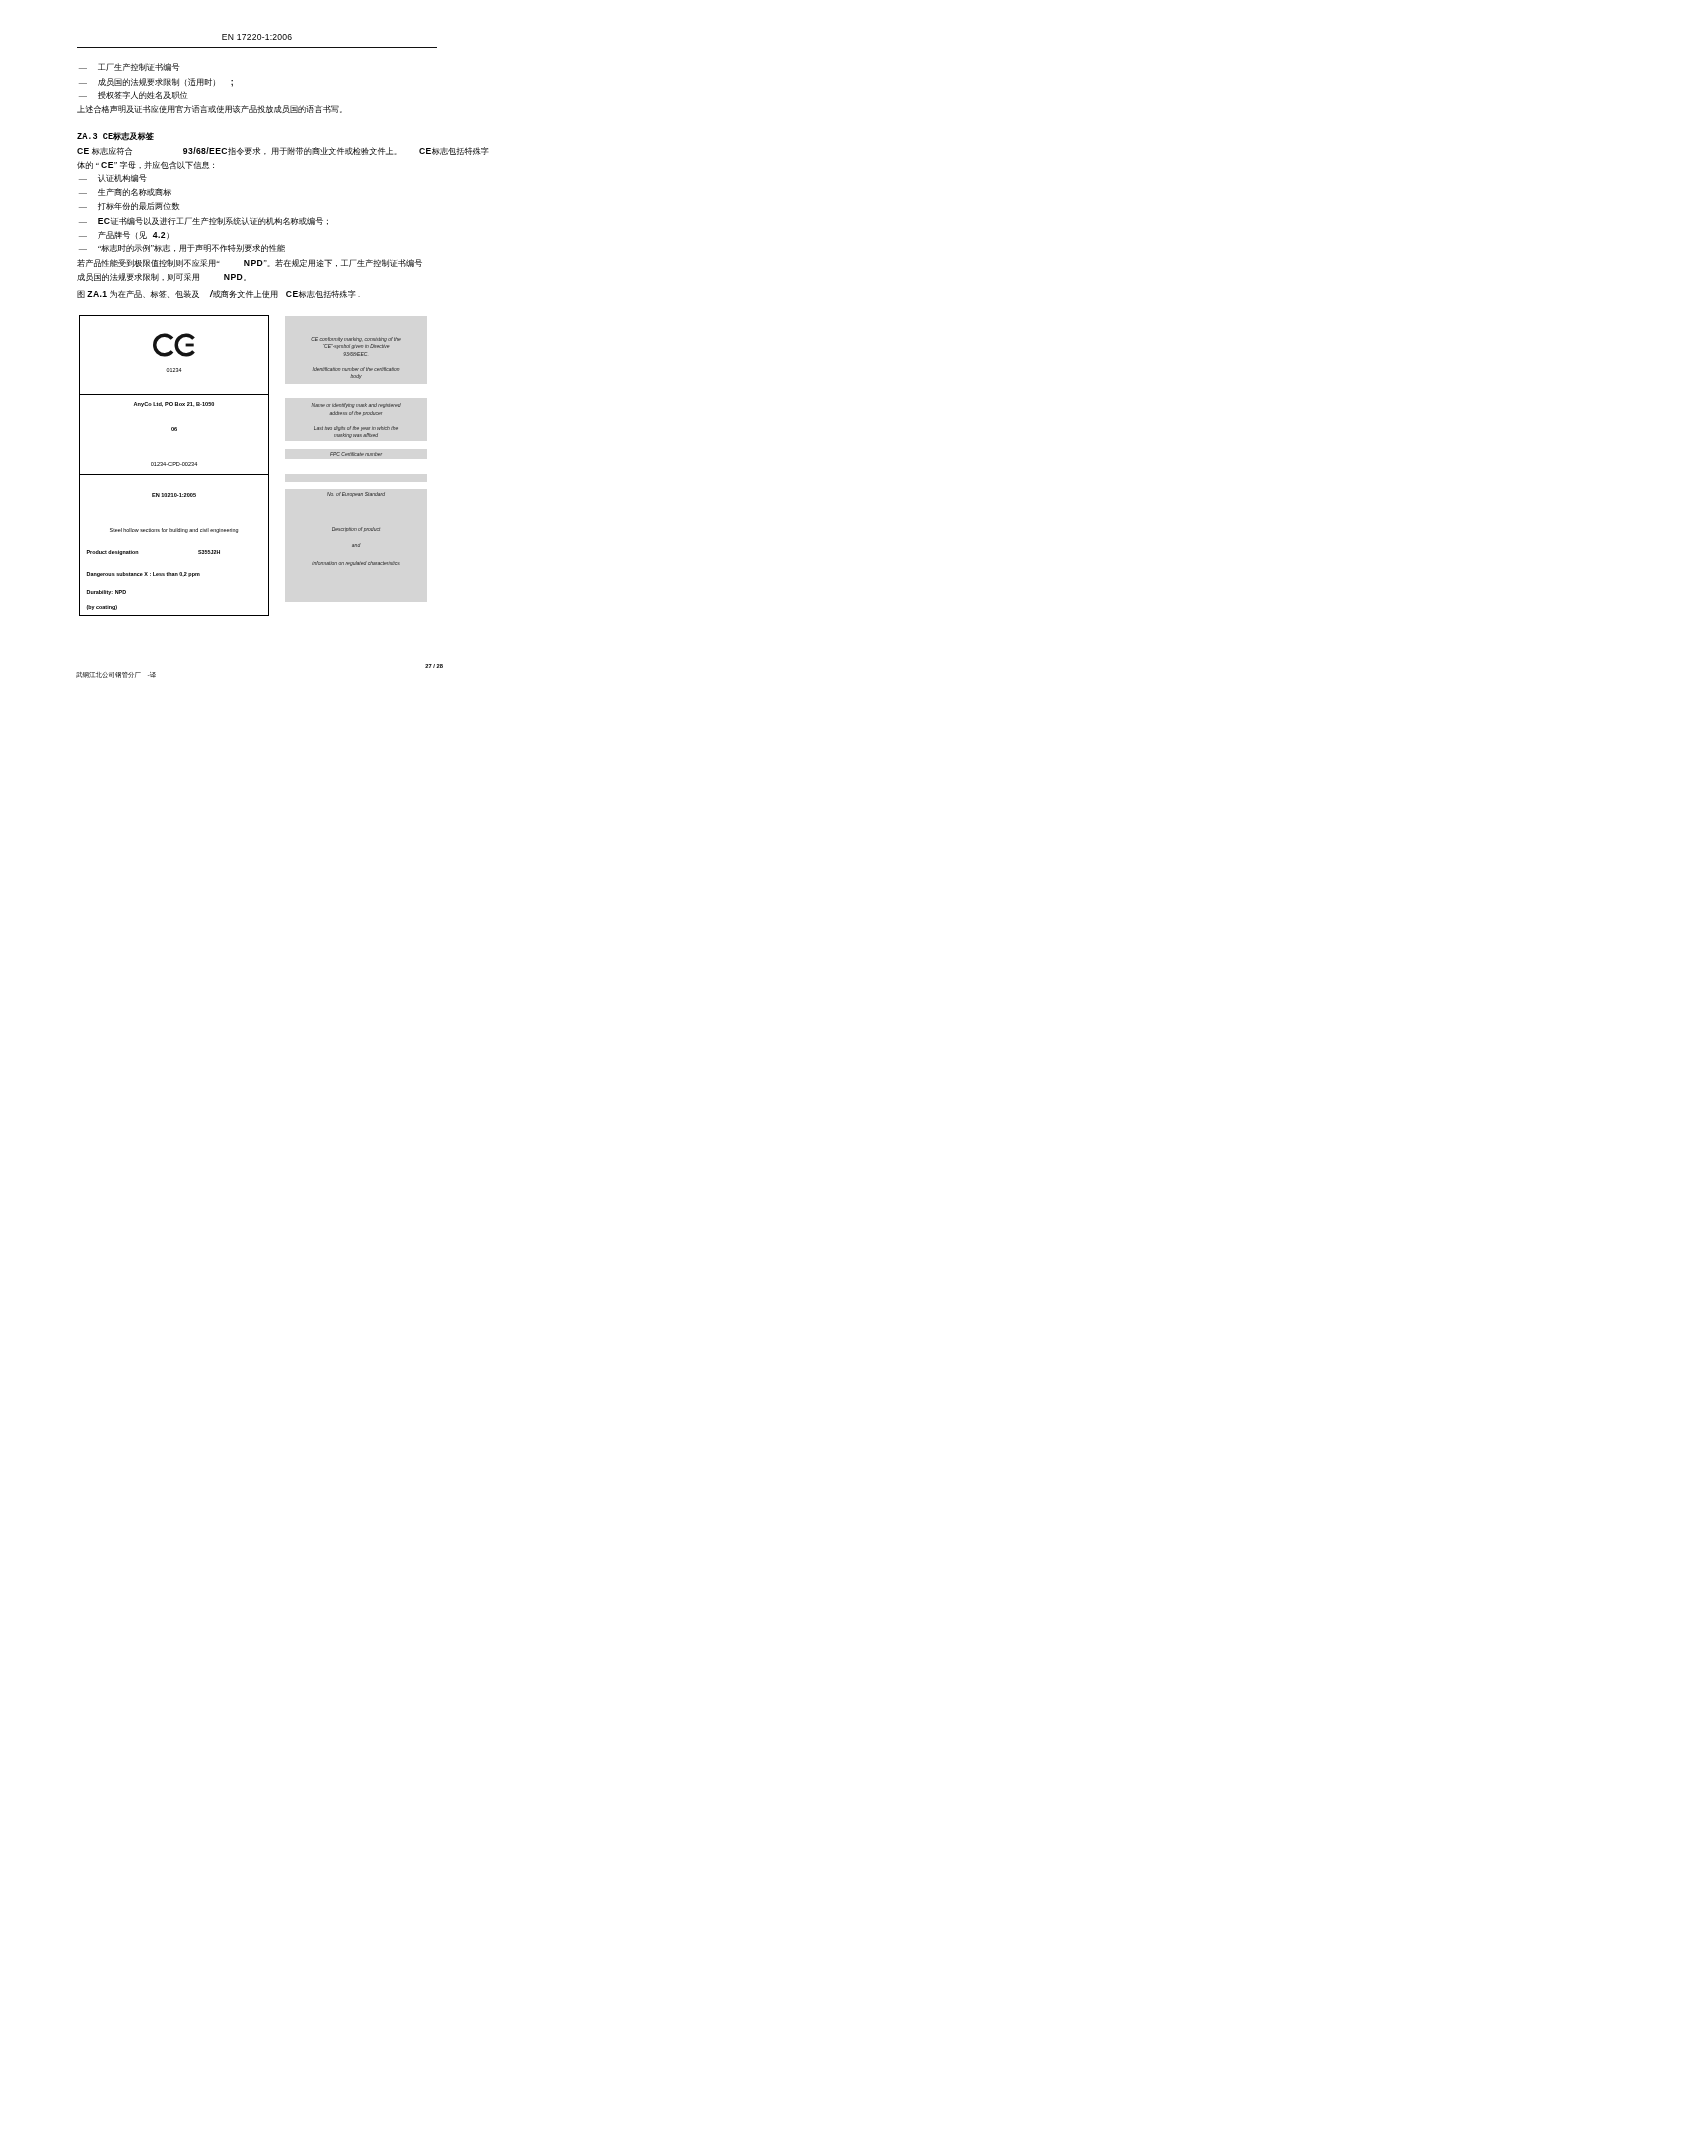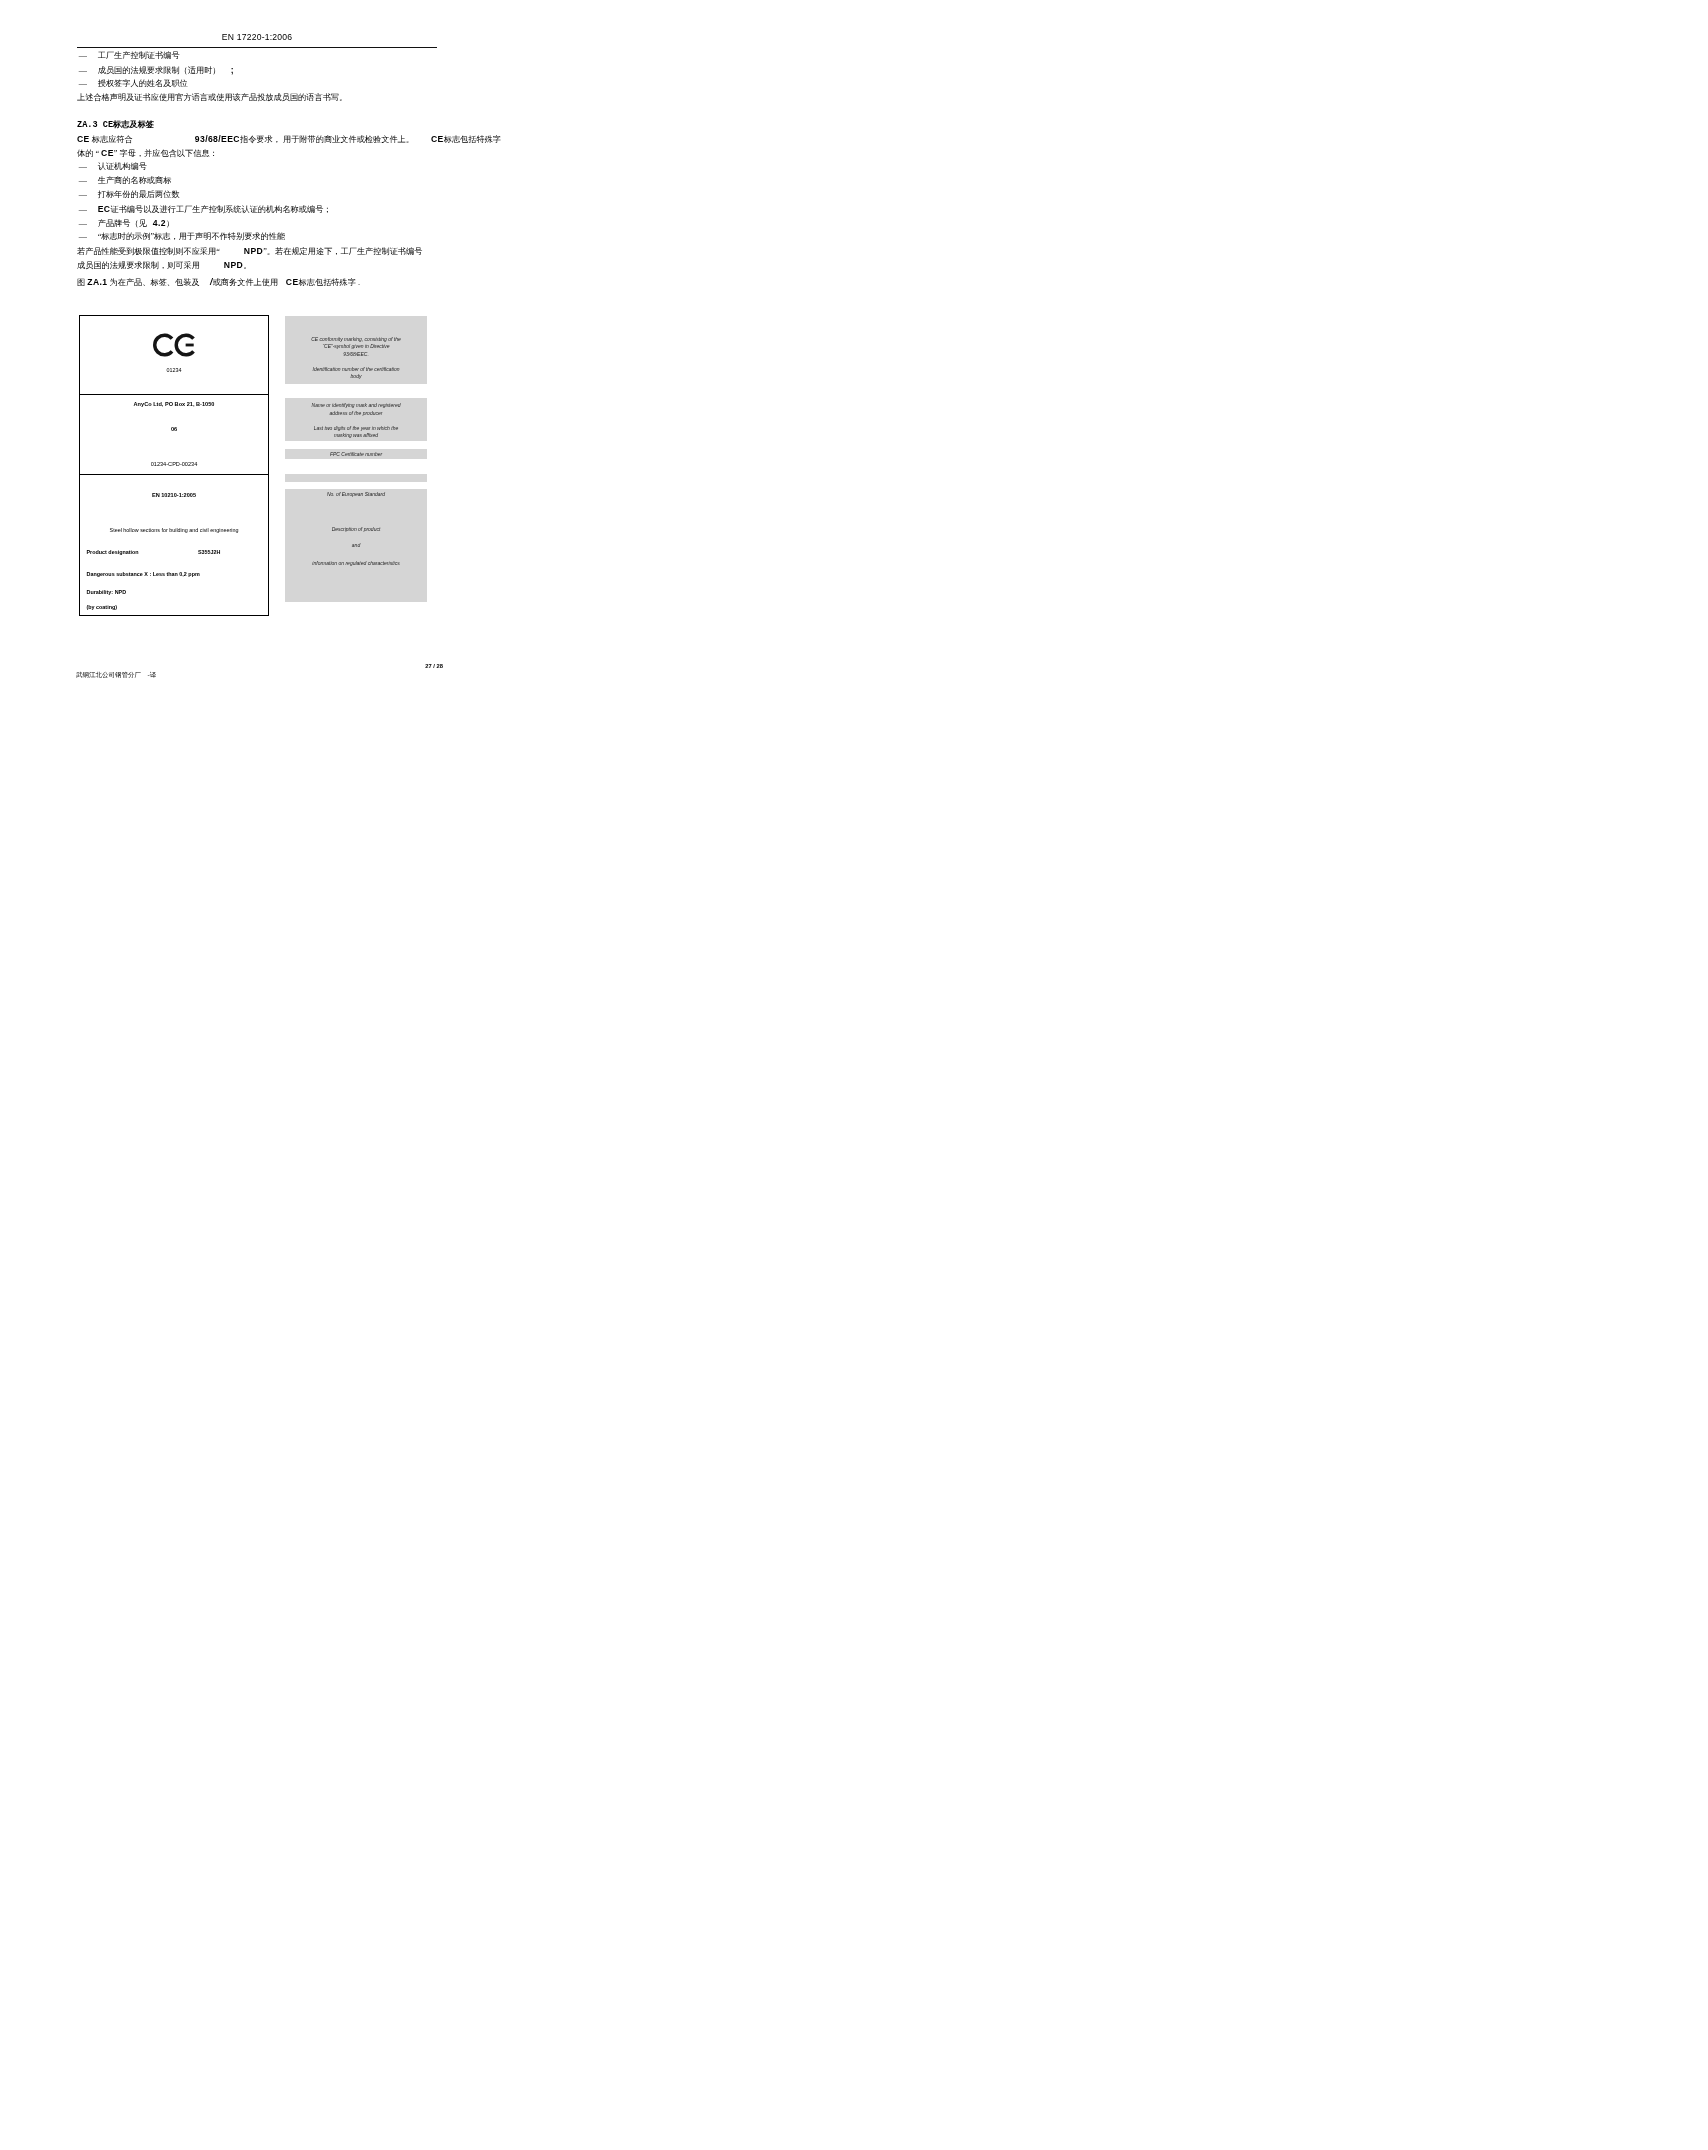--- a/index.html
+++ b/index.html
@@ -6,30 +6,30 @@
   body{
     width:512px;height:724px;background:#ffffff;position:relative;
     font-family:"Liberation Serif","DejaVu Serif",serif;color:#000;
     -webkit-font-smoothing:antialiased;
   }
   
   #header{position:absolute;left:77px;top:32px;width:360px;text-align:center;
     font-family:"Liberation Sans","DejaVu Sans",sans-serif;font-size:8.6px;letter-spacing:0.2px;}
   #rule{position:absolute;left:77px;top:47px;width:360px;height:1.3px;background:#121212;}
   
-  #main{position:absolute;left:77px;top:49px;width:379px;font-size:8.2px;line-height:14px;white-space:nowrap;}
+  #main{position:absolute;left:77px;top:61px;width:379px;font-size:8.2px;line-height:14px;white-space:nowrap;}
   #main .row{height:14px;}
   .dash{display:inline-block;width:19px;padding-left:1.7px;}
   .lat{font-family:"Liberation Sans","DejaVu Sans",sans-serif;font-weight:bold;font-size:8.6px;letter-spacing:0.4px;}
   .it{font-style:italic;}
   .hd{font-weight:bold;}
   .hd .lat{letter-spacing:0;font-family:Liberation Mono, monospace;}
   .sp29{height:12.5px;} .sp9{height:3.9px;}
   .gap40{margin-left:17px;} .gap55{margin-left:24px;} .gap24{margin-left:10.3px;}
-  .gap18{margin-left:7.7px;} .gap14{margin-left:6px;} .gap8{margin-left:20px;padding-left:40px;}
+  .gap18{margin-left:7.7px;} .gap14{margin-left:6px;} .gap8{margin-left:8px;padding-left:40px;}
   
   .lbox{position:absolute;left:79px;width:190px;border:1.3px solid #000;background:#fff;box-sizing:border-box;
     font-family:"Liberation Sans","DejaVu Sans",sans-serif;font-size:5.4px;color:#000;}
   #lbox1{top:315px;height:80px;}
   #lbox2{top:394px;height:82px;}
   #lbox3{top:474px;height:142px;}
   .bl{position:absolute;left:0;right:0;text-align:center;white-space:nowrap;}
   .bll{position:absolute;left:6.5px;text-align:left;white-space:nowrap;}
   .b{font-weight:bold;}
   

